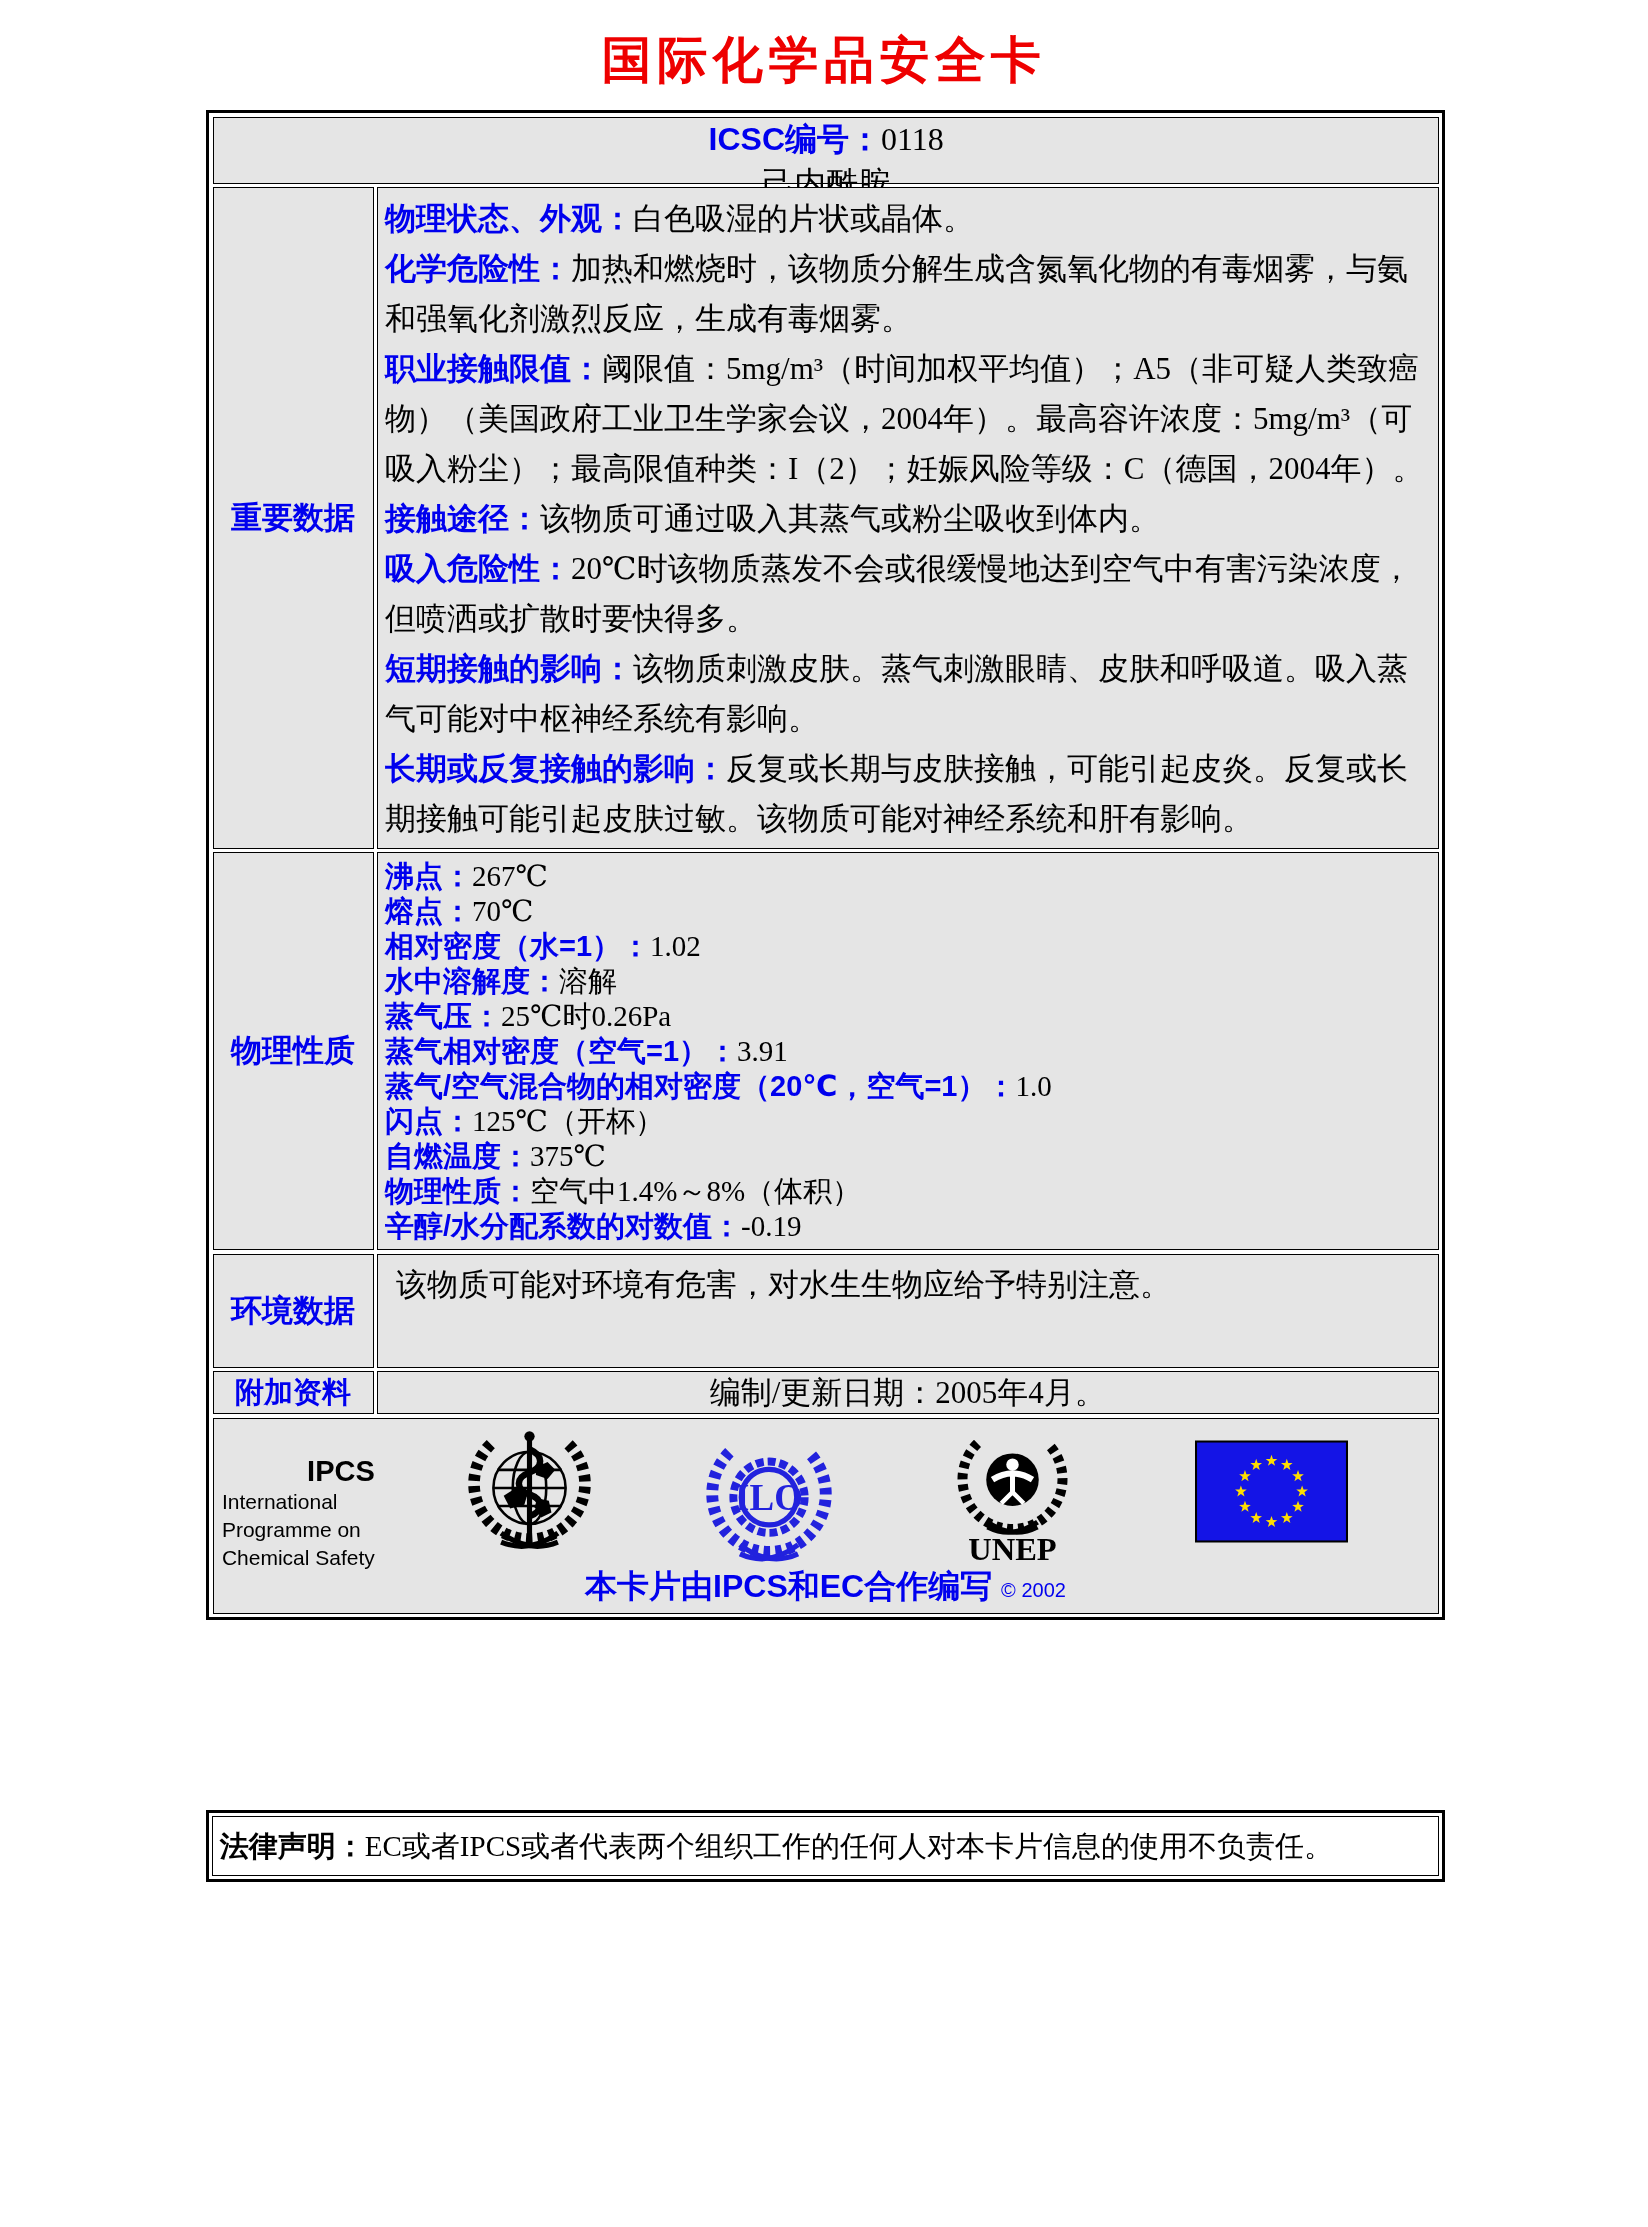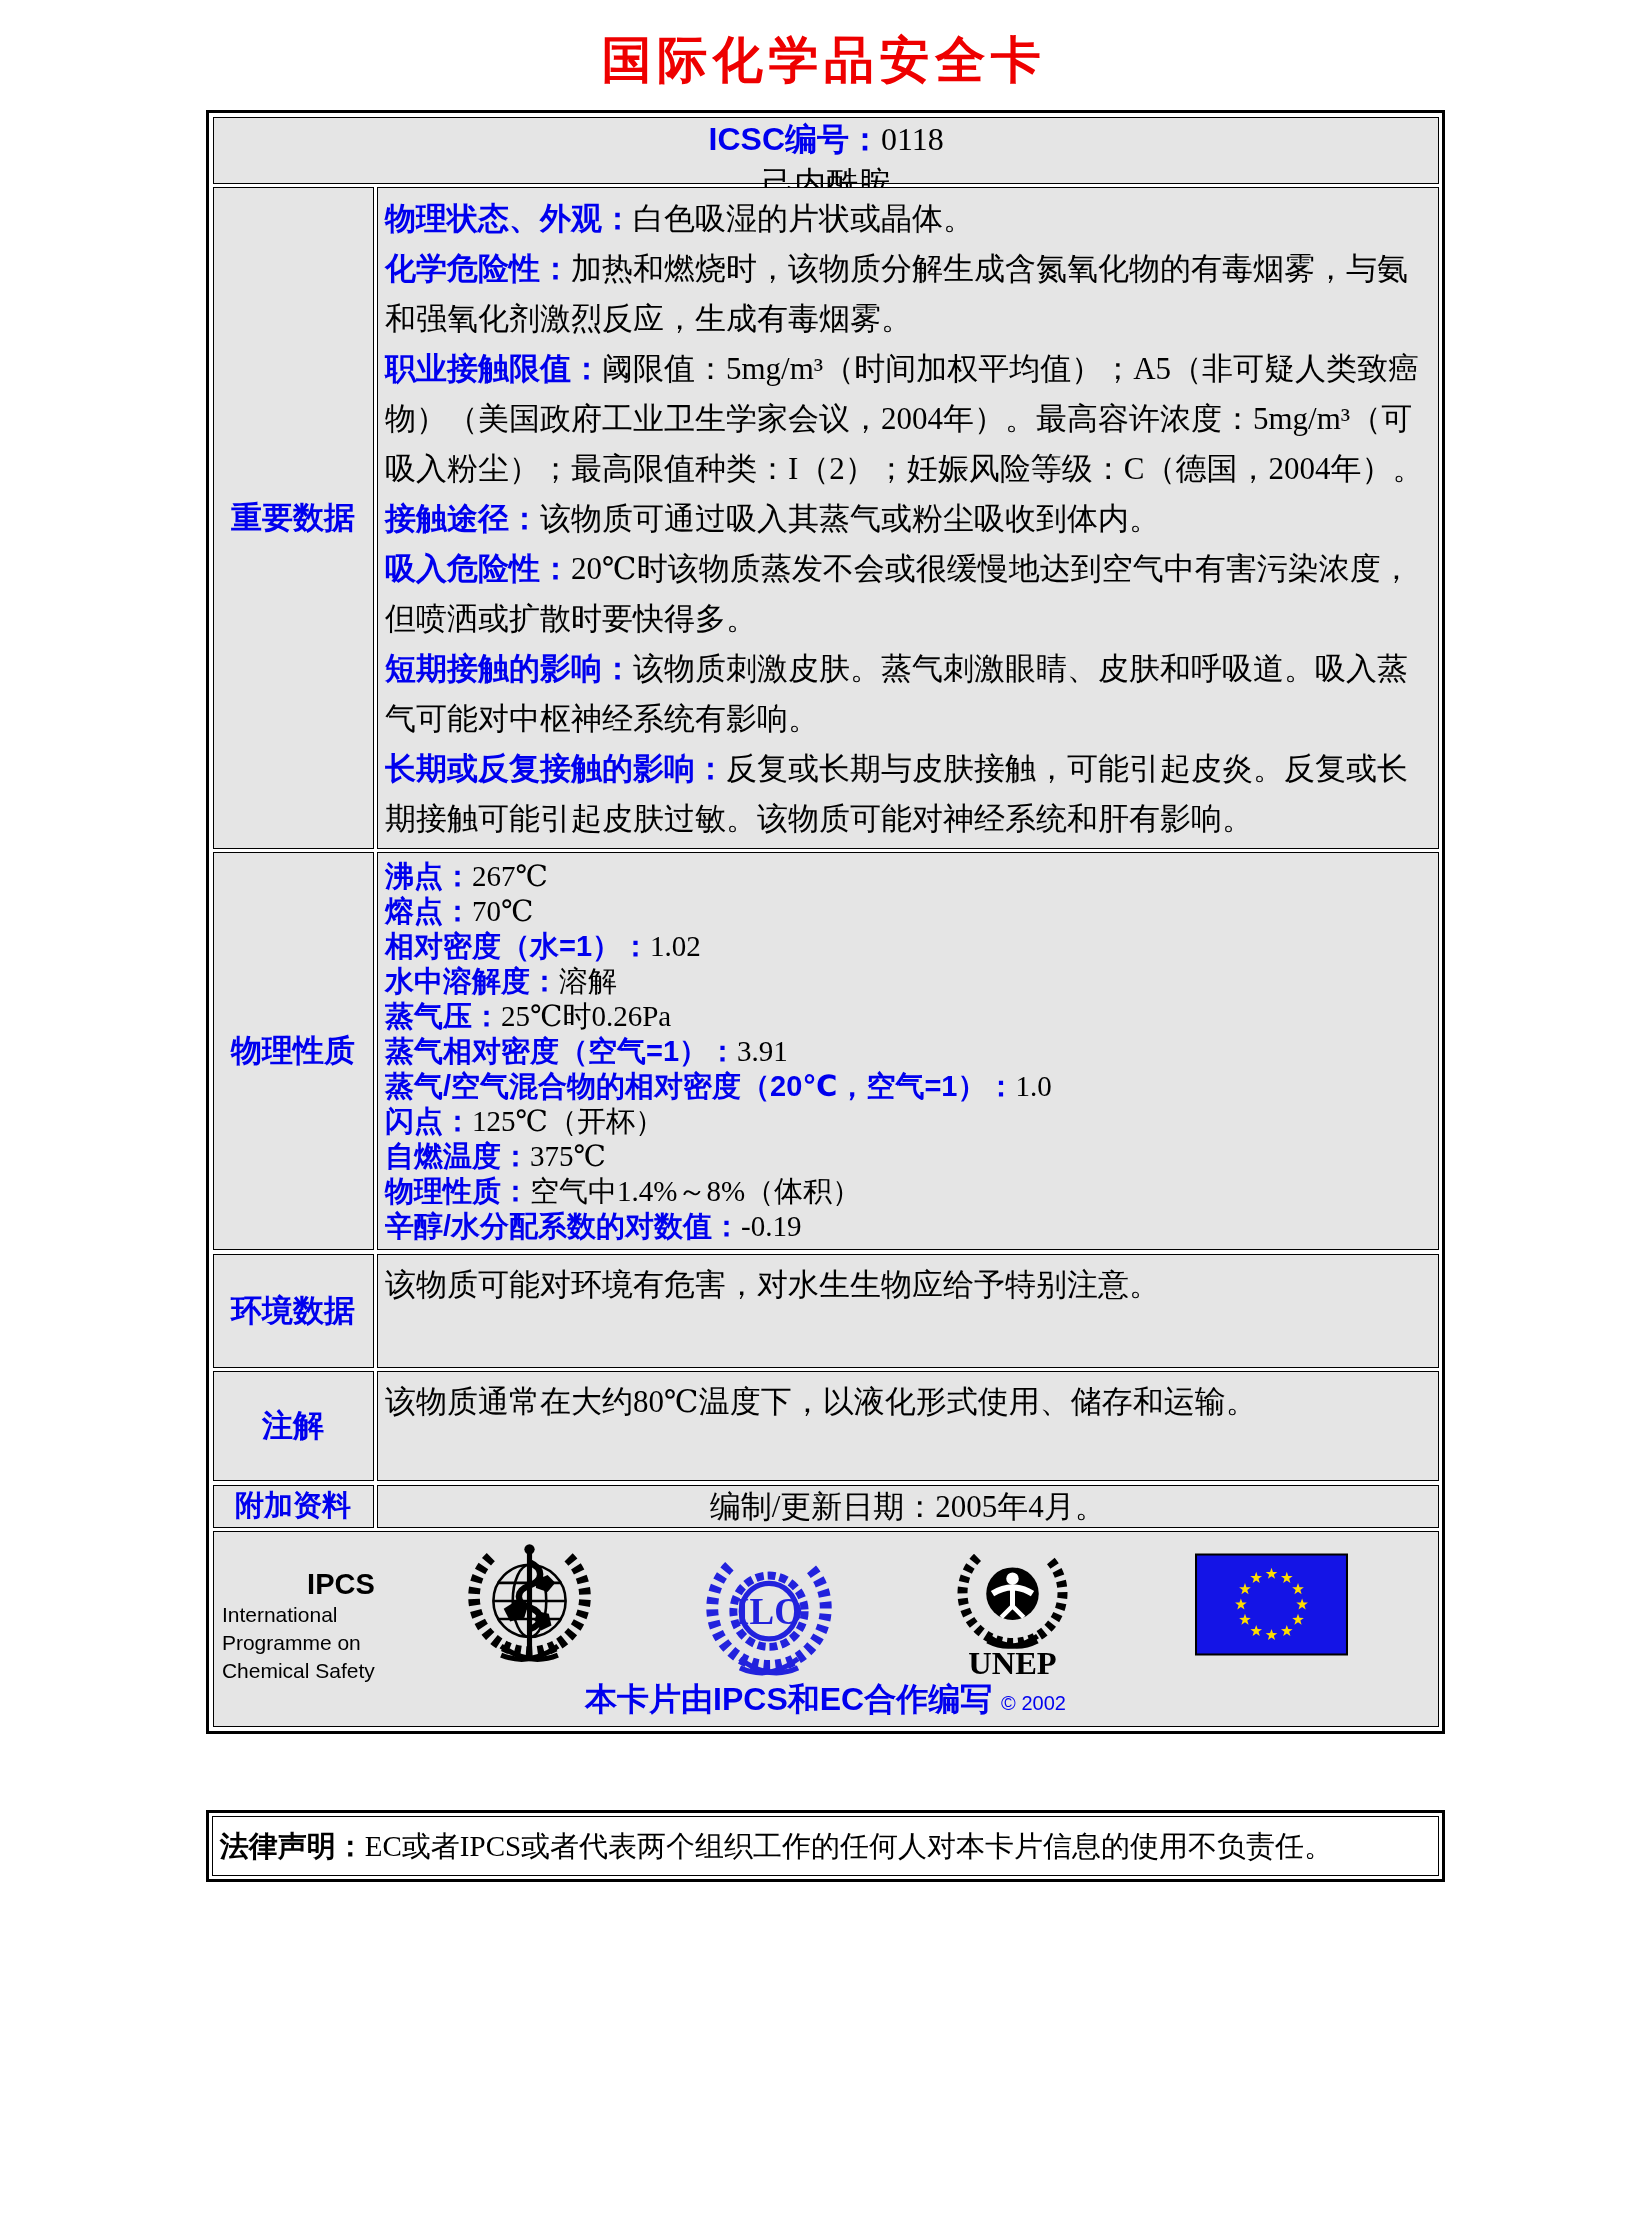--- a/index.html
+++ b/index.html
@@ -22,21 +22,21 @@
         padding:0 4.2px 0 5.6px;font-size:32px;}
   .blue-label{font-family:"Liberation Sans","DejaVu Sans",sans-serif;
         font-weight:bold;color:#0000EE;}
   
   .important{padding:5.6px 9.7px 4.2px 7px;font-size:31px;line-height:50px;}
   .important p{margin:0;}
   
   .physical{padding:5.6px 7px;font-size:29px;line-height:35px;}
   .physical .prop{white-space:nowrap;}
   
-  .simpletext{padding:7px 7px;font-size:31px;line-height:45px;}
+  .simpletext{padding:7px 18px;font-size:31px;line-height:45px;}
   .env-cell{height:114px;}
   .notes-cell{height:110px;}
   .additional-cell{height:43px;display:flex;align-items:center;font-size:31px;padding:0 10px;}
   .additional-row .label-cell{font-size:29px;}
   
   .footer-cell{flex:1;height:196px;position:relative;}
   .ipcs-block{position:absolute;left:8.4px;top:36px;
         font-family:"Liberation Sans","DejaVu Sans",sans-serif;font-size:21px;line-height:28px;}
   .ipcs-title{font-size:29px;font-weight:bold;line-height:33px;text-align:right;}
   .logo{position:absolute;}
@@ -104,26 +104,20 @@
     </div>
   </div>
 
   <div class="row">
     <div class="cell label-cell">
       <span>环境数据</span>
     </div>
     <div class="cell content-cell simpletext env-cell">该物质可能对环境有危害，对水生生物应给予特别注意。</div>
   </div>
 
-  <div class="row">
-    <div class="cell label-cell">
-      <span>注解</span>
-    </div>
-    <div class="cell content-cell simpletext notes-cell">该物质通常在大约80℃温度下，以液化形式使用、储存和运输。</div>
-  </div>
 
   <div class="row additional-row">
     <div class="cell label-cell">
       <span>附加资料</span>
     </div>
     <div class="cell content-cell additional-cell">编制/更新日期：2005年4月。</div>
   </div>
 
   <div class="row">
     <div class="cell footer-cell">

